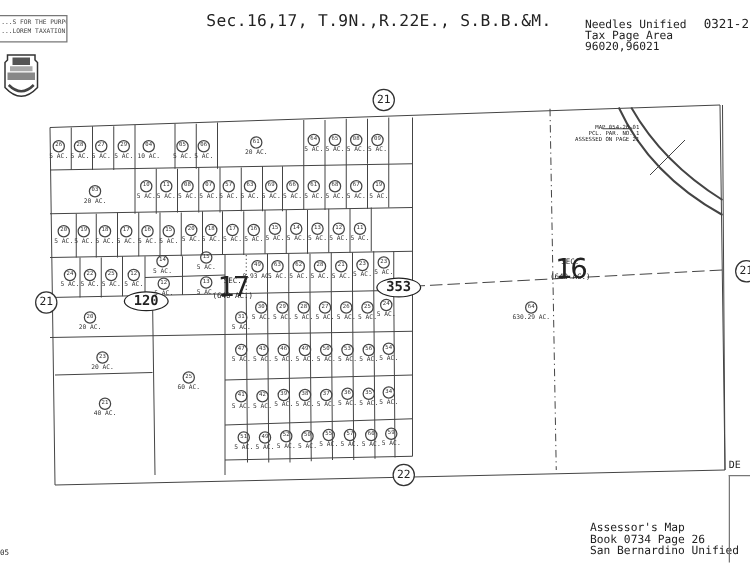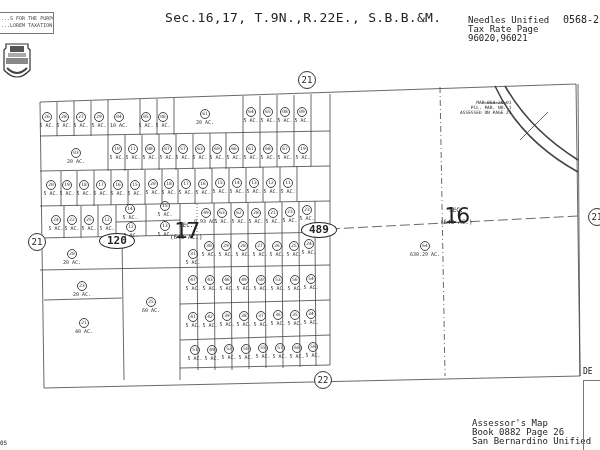--- a/index.html
+++ b/index.html
@@ -31,23 +31,23 @@
   <svg width="30" height="46" viewBox="0 0 30 46" style="position:static">
     <path d="M4 4 L26 4 L26 8 L28 10 L28 30 Q15 44 2 30 L2 10 L4 8 Z" fill="#fff" stroke="#333" stroke-width="1.2"></path>
     <rect x="8" y="6" width="14" height="6" fill="#555"></rect>
     <path d="M4 18 L26 18 L26 24 L4 24 Z" fill="#888"></path>
     <path d="M5 28 Q15 38 25 28" fill="none" stroke="#444" stroke-width="2"></path>
     <rect x="6" y="13" width="18" height="4" fill="#aaa"></rect>
   </svg>
 </div>
 <div class="abs title">Sec.16,17, T.9N.,R.22E., S.B.B.&amp;M.</div>
 <div class="abs tra">Needles Unified
-Tax Rate Page
+Tax Page Area
 96020,96021</div>
-<div class="abs mapno">0568-2</div>
+<div class="abs mapno">0321-2</div>
 
 <svg width="600" height="450">
   <g stroke="#444" stroke-width="0.8" fill="none">
 
     <path d="M40 102 L576 84 L580 376 L44 388 Z"></path>
 
     <line x1="440" y1="87" x2="445" y2="376" stroke-dasharray="6,3,1,3"></line>
 
     <line x1="330" y1="229" x2="578" y2="216" stroke-dasharray="10,4"></line>
 
@@ -136,21 +136,21 @@
     <line x1="482" y1="103" x2="506" y2="103"></line>
   </g>
 </svg>
 
 <div class="abs road" style="left:298px;top:71px;">21</div>
 <div class="abs road" style="left:28px;top:233px;">21</div>
 <div class="abs road" style="left:588px;top:208px;">21</div>
 <div class="abs road" style="left:314px;top:371px;">22</div>
 
 <div class="abs hwy" style="left:99px;top:233px;">120</div>
-<div class="abs hwy" style="left:301px;top:222px;">489</div>
+<div class="abs hwy" style="left:301px;top:222px;">353</div>
 
 <div class="abs sec" style="left:170px;top:222px;">
   <div>SEC.</div>
   <div class="secnum">17</div>
   <div>(640 AC.)</div>
 </div>
 <div class="abs sec" style="left:440px;top:207px;">
   <div>SEC.</div>
   <div class="secnum">16</div>
   <div>(640 AC.)</div>
@@ -250,18 +250,18 @@
     <div class="parcel" style="left: 237px; top: 344px; width: 18px;"><span class="pn">50</span><div style="white-space: nowrap; margin-left: -6px; width: 30px;">5 AC.</div></div>
     <div class="parcel" style="left: 254px; top: 343px; width: 18px;"><span class="pn">55</span><div style="white-space: nowrap; margin-left: -6px; width: 30px;">5 AC.</div></div>
     <div class="parcel" style="left: 271px; top: 343px; width: 18px;"><span class="pn">57</span><div style="white-space: nowrap; margin-left: -6px; width: 30px;">5 AC.</div></div>
     <div class="parcel" style="left: 288px; top: 343px; width: 18px;"><span class="pn">60</span><div style="white-space: nowrap; margin-left: -6px; width: 30px;">5 AC.</div></div>
     <div class="parcel" style="left: 304px; top: 342px; width: 18px;"><span class="pn">59</span><div style="white-space: nowrap; margin-left: -6px; width: 30px;">5 AC.</div></div>
     <div class="parcel" style="left: 416px; top: 241px; width: 18px;"><span class="pn">64</span><div style="white-space: nowrap; margin-left: -6px; width: 30px;">630.29 AC.</div></div>
   </div>
 
 <div class="abs footer">
   <div>Assessor's Map</div>
-  <div>Book 0882 Page 26</div>
+  <div>Book 0734 Page 26</div>
   <div>San Bernardino Unified</div>
 </div>
 <div class="abs corner">05</div>
 <div class="abs rtop">DE</div>
 <div class="abs rightbox"></div>
 
 </body></html>

